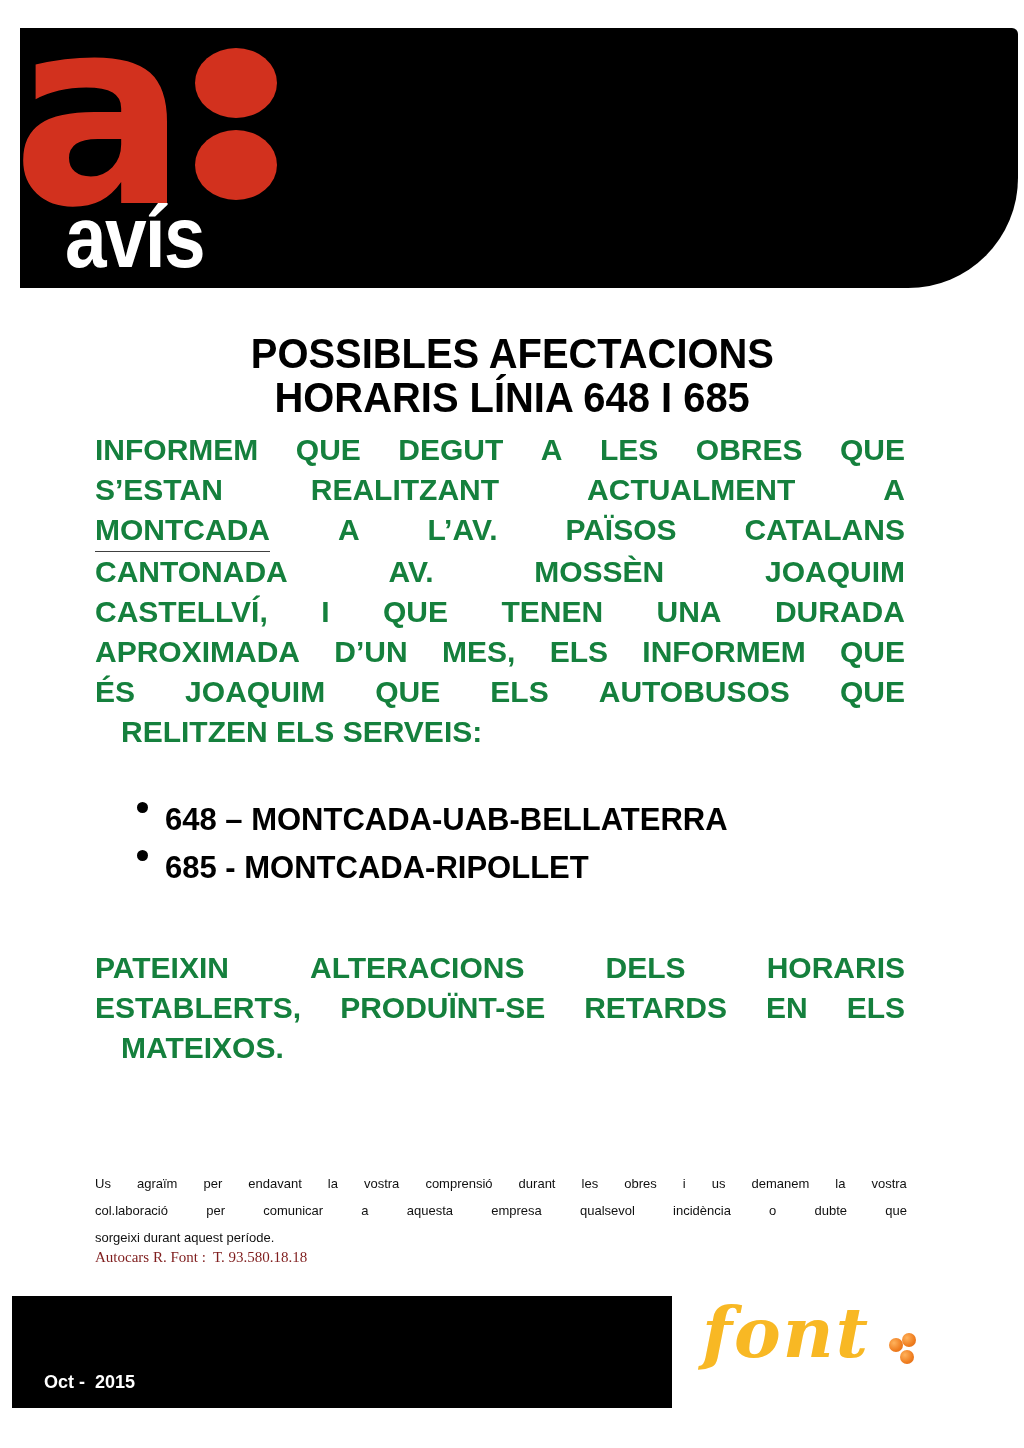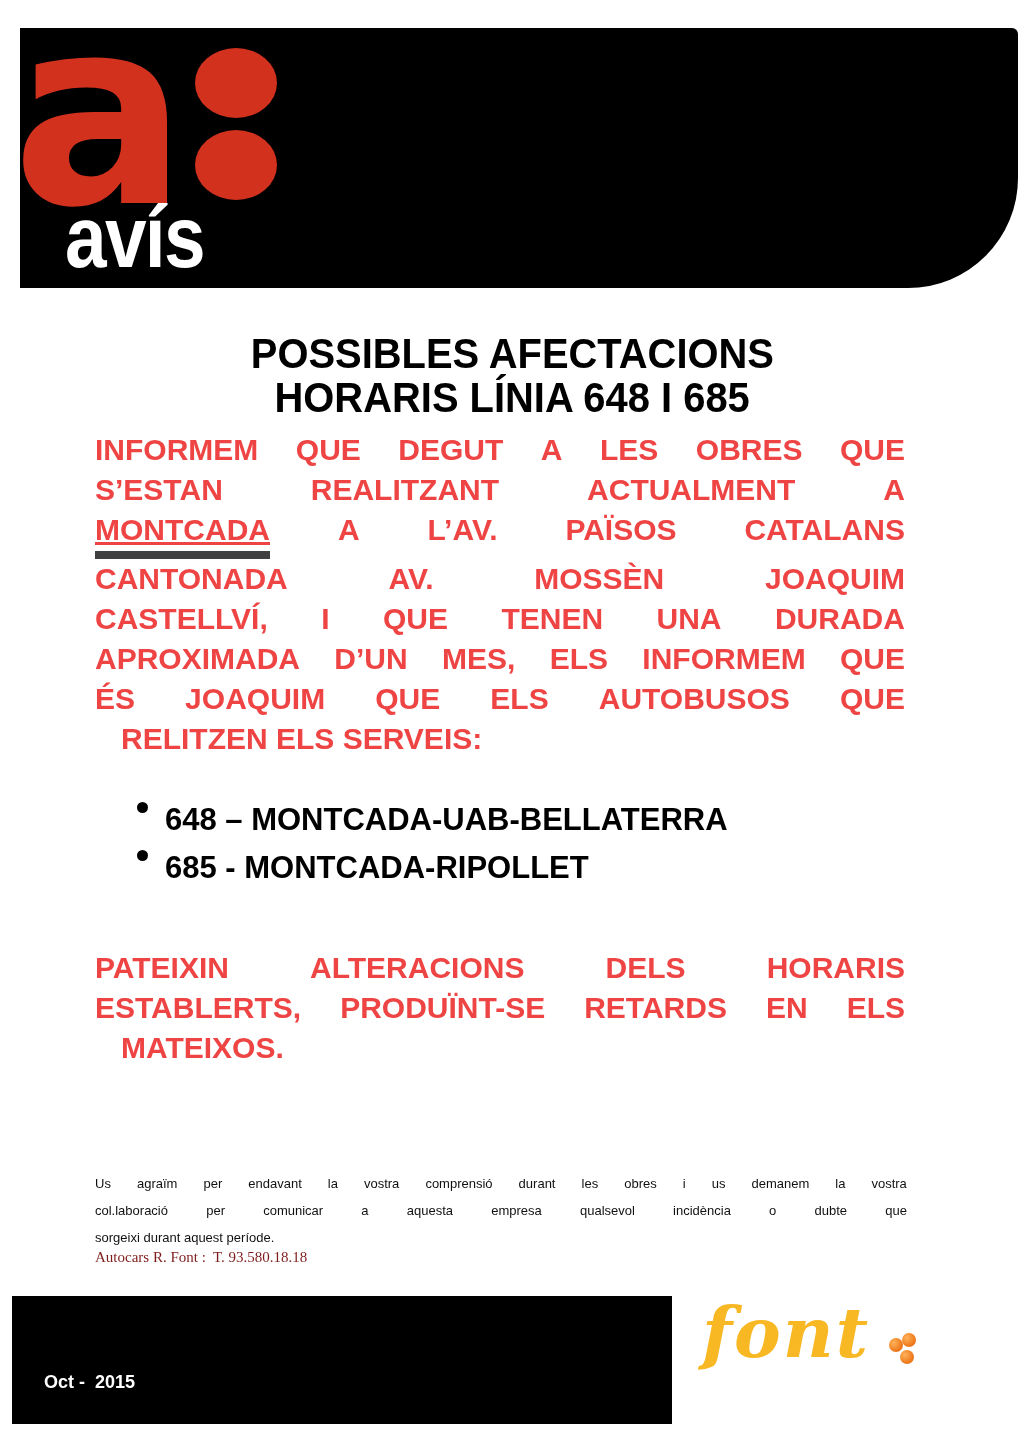--- a/index.html
+++ b/index.html
@@ -31,25 +31,25 @@
   }
   
   .title{
     position:absolute;left:0;right:0;top:308px;text-align:center;
     font-weight:bold;font-size:42px;line-height:44px;color:#000;margin-top:24px;
   }
   .title .tline{display:inline-block;transform:scaleX(0.95);}
   
   .para{
     position:absolute;left:95px;width:810px;
-    font-weight:bold;font-size:30px;line-height:40px;color:#ef4444;
+    font-weight:bold;font-size:30px;line-height:40px;color:#15803d;
   }
   .para .line.just{display:flex;justify-content:space-between;}
   .para .line.nojust{display:block;margin-left:26px;}
-  .word.underline{border-bottom:8px solid #404040;padding-bottom:1px;text-decoration:underline;}
+  .word.underline{border-bottom:1px solid #404040;padding-bottom:1px;}
   #intro{top:430px;}
   #outro{top:948px;}
   
   .routes{position:absolute;left:137px;top:802px;}
   .route-item{
     display:flex;height:40px;margin-bottom:8px;
     font-weight:bold;font-size:31px;color:#000;
   }
   .bullet-dot{
     width:11px;height:11px;border-radius:50%;background:#000;
@@ -60,21 +60,21 @@
     position:absolute;left:95px;width:812px;top:1170px;
     font-size:13px;line-height:27px;font-weight:normal;color:#111;
   }
   .note .line.just{display:flex;justify-content:space-between;}
   .contact{
     position:absolute;left:95px;top:1249px;
     font-size:15px;color:#7f1d1d;white-space:pre;font-family:Liberation Serif, serif;
   }
   
   .footer-bar{
-    position:absolute;left:12px;top:1296px;width:660px;height:128px;
+    position:absolute;left:12px;top:1296px;width:660px;height:112px;
     background:#000;
   }
   .footer-date{
     position:absolute;left:32px;top:76px;
     color:#fff;font-weight:bold;font-size:18px;white-space:pre;
   }
   .font-logo{
     position:absolute;left:702px;top:1298px;
     font-family:"DejaVu Serif",serif;font-style:italic;font-weight:bold;
     font-size:70px;line-height:1;color:#f8b824;letter-spacing:2px;

